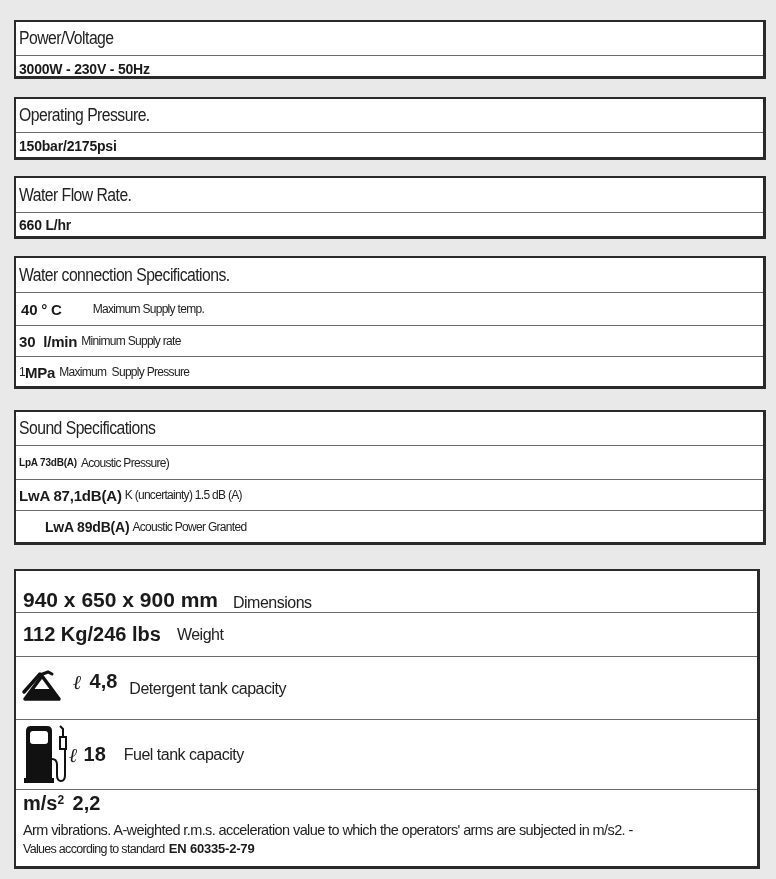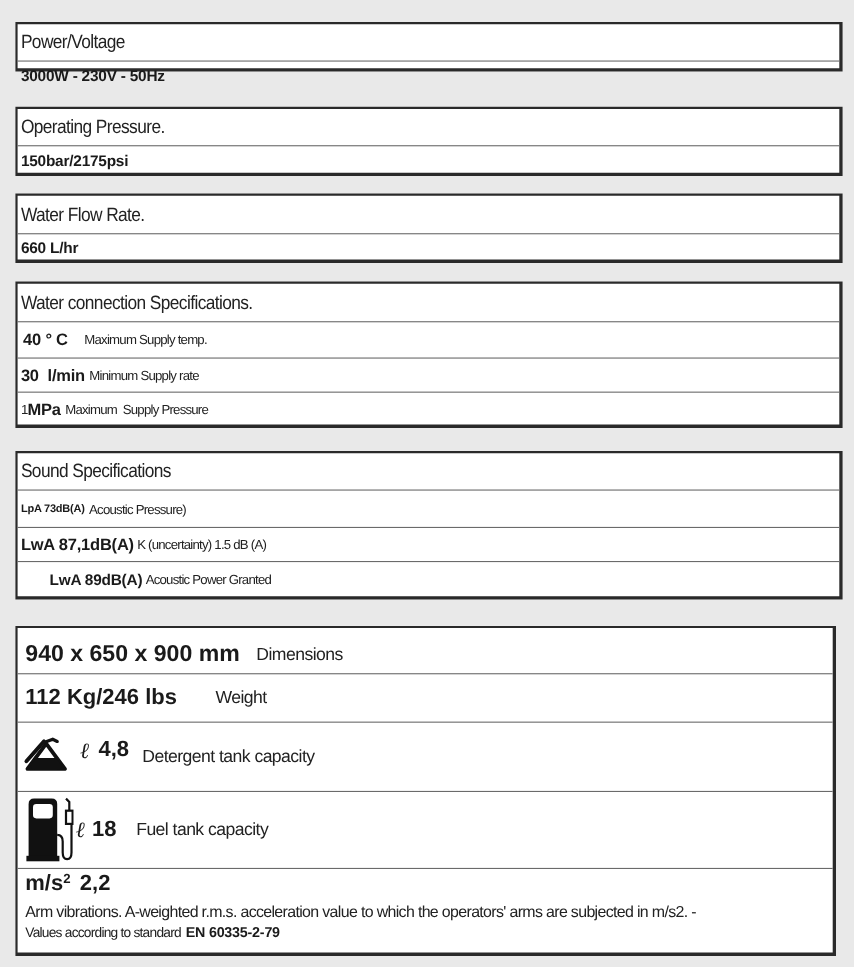--- a/index.html
+++ b/index.html
@@ -17,21 +17,21 @@
   .hdr { font-size: 17.5px; letter-spacing: -0.6px; color: #222; transform: scaleX(0.9); transform-origin: left center; font-family: "Liberation Sans Narrow", "Liberation Sans", sans-serif; }
   .val { font-weight: bold; font-size: 14px; letter-spacing: -0.2px; }
   .small { font-size: 12px; letter-spacing: -0.7px; color: #222; }
   .big { font-weight: bold; font-size: 21px; }
   .lbl { font-size: 16px; letter-spacing: -0.5px; color: #222; }
   .litre { font-family: "DejaVu Serif", serif; font-weight: bold; font-style: italic; font-size: 20px; }
 </style>
 </head>
 <body>
 
-<div class="box" style="top:20px;height:45px;">
+<div class="box" style="top:20px;height:59px;">
   <div class="row" style="height:33px;">
     <span class="hdr">Power/Voltage</span>
   </div>
   <div class="row" style="height:26px;">
     <span class="val">3000W - 230V - 50Hz</span>
   </div>
 </div>
 
 <div class="box" style="top:97px;height:63px;">
   <div class="row" style="height:33px;">
@@ -50,21 +50,21 @@
     <span class="val">660 L/hr</span>
   </div>
 </div>
 
 <div class="box" style="top:256px;height:133px;">
   <div class="row" style="height:34px;">
     <span class="hdr">Water connection Specifications.</span>
   </div>
   <div class="row" style="height:33px;padding-left:5px;">
     <span class="val" style="font-size:15px;">40 ° C</span>
-    <span class="small" style="margin-left:4px;padding-left:11px;">Maximum Supply temp.</span>
+    <span class="small" style="margin-left:20px;padding-left:11px;">Maximum Supply temp.</span>
   </div>
   <div class="row" style="height:31px;">
     <span class="val" style="font-size:15px;white-space:pre;">30  l/min</span>
     <span class="small" style="margin-left:4px;">Minimum Supply rate</span>
   </div>
   <div class="row" style="height:31px;">
     <span class="small">1</span>
     <span class="val" style="font-size:15px;">MPa</span>
     <span class="small" style="margin-left:4px;white-space:pre;">Maximum  Supply Pressure</span>
   </div>
@@ -82,25 +82,25 @@
     <span class="val" style="font-size:15px;">LwA 87,1dB(A)</span>
     <span class="small" style="margin-left:3px;">K (uncertainty) 1.5 dB (A)</span>
   </div>
   <div class="row" style="height:32px;padding-left:5px;">
     <span class="val" style="font-size:14px;margin-left:24px;">LwA 89dB(A)</span>
     <span class="small" style="margin-left:3px;">Acoustic Power Granted</span>
   </div>
 </div>
 
 <div class="box" style="top:569px;width:746px;height:300px;border-width:2px 3px 3px 2px;">
-  <div class="row" style="height:41px;padding-left:7px;align-items:center;padding-top:6px;">
+  <div class="row" style="height:41px;padding-left:7px;align-items:flex-end;padding-top:6px;">
     <span class="big">940 x 650 x 900 mm</span>
     <span class="lbl" style="margin-left:15px;margin-top:2px;">Dimensions</span>
   </div>
-  <div class="row" style="height:44px;padding-left:7px;gap:19px;">
+  <div class="row" style="height:44px;padding-left:7px;">
     <span class="big" style="font-size:20px;">112 Kg/246 lbs</span>
     <span class="lbl" style="margin-left:16px;">Weight</span>
   </div>
   <div class="row" style="height:63px;padding-left:5px;align-items:flex-start;padding-top:13px;">
     <span style="display:inline-block;width:42px;height:32px;">
       <svg width="42" height="32" viewBox="0 0 42 32">
         <path d="M4 29 L21 6 L38 29 Z" fill="none" stroke="#111" stroke-width="3.5" stroke-linejoin="round"></path>
         <path d="M7 26 L12 19 L30 19 L35 26 Q35 30 31 30 L11 30 Q7 30 7 26 Z" fill="#111"></path>
         <path d="M19 5 L27 2 L31 4" fill="none" stroke="#111" stroke-width="3" stroke-linecap="round"></path>
         <path d="M3 22 L19 4" fill="none" stroke="#111" stroke-width="3.5" stroke-linecap="round"></path>

